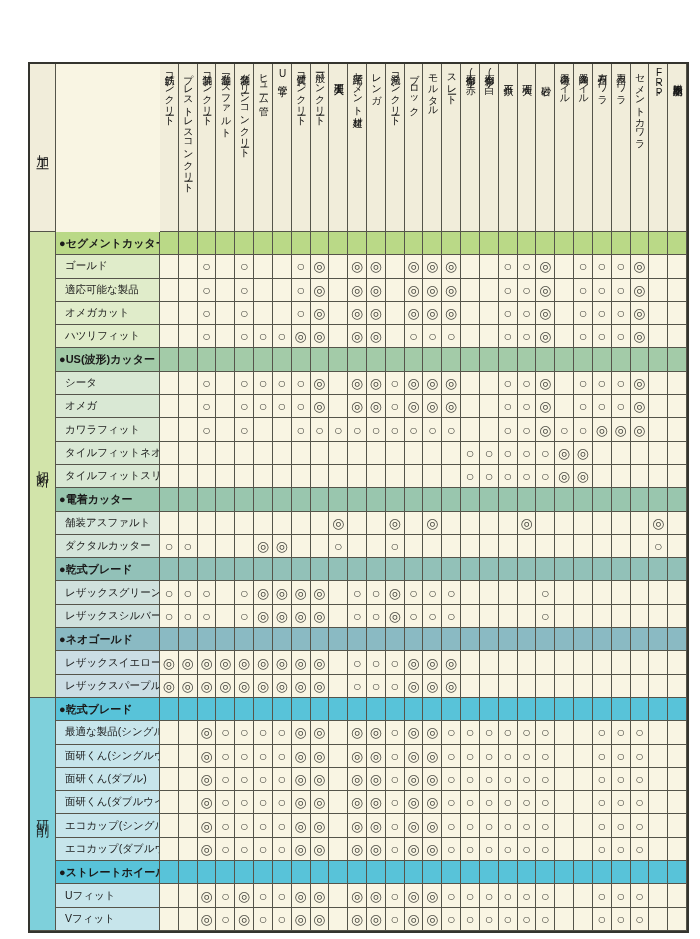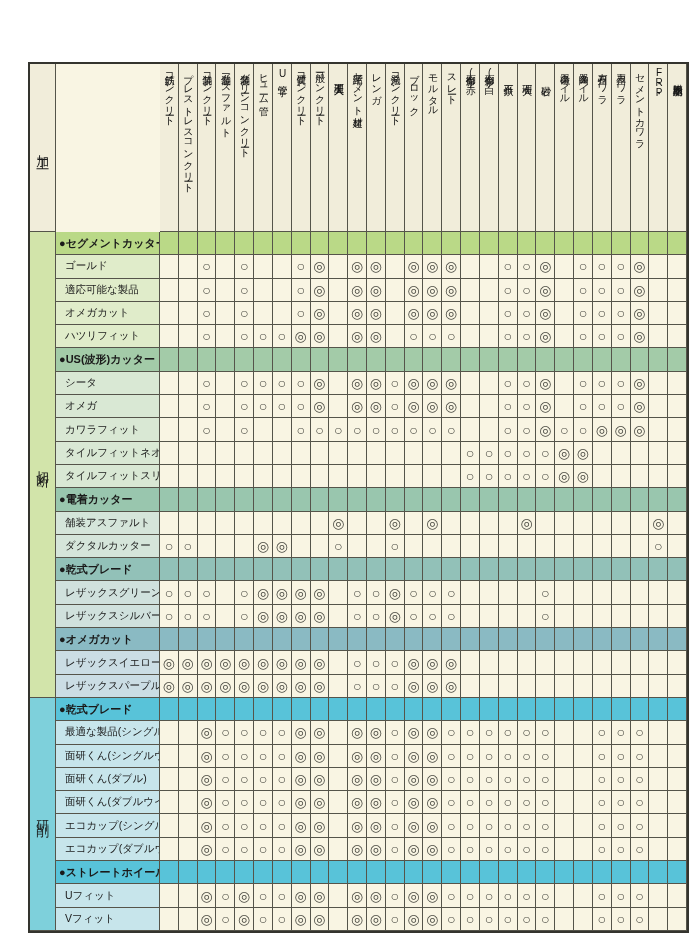--- a/index.html
+++ b/index.html
@@ -966,21 +966,21 @@
           <span>○</span>
         </div>
         <div class="cell mark" style="grid-area: 18 / 24;"></div>
         <div class="cell mark" style="grid-area: 18 / 25;"></div>
         <div class="cell mark" style="grid-area: 18 / 26;"></div>
         <div class="cell mark" style="grid-area: 18 / 27;"></div>
         <div class="cell mark" style="grid-area: 18 / 28;"></div>
         <div class="cell mark" style="grid-area: 18 / 29;"></div>
         <div class="cell mark" style="grid-area: 18 / 30;"></div>
         <div class="cell clabel" style="grid-area: 19 / 2; background: rgb(138, 186, 195);">
-          <span>●オメガカット</span>
+          <span>●ネオゴールド</span>
         </div>
         <div class="cell mark markcat" style="grid-area: 19 / 3; background: rgb(138, 186, 195);"></div>
         <div class="cell mark markcat" style="grid-area: 19 / 4; background: rgb(138, 186, 195);"></div>
         <div class="cell mark markcat" style="grid-area: 19 / 5; background: rgb(138, 186, 195);"></div>
         <div class="cell mark markcat" style="grid-area: 19 / 6; background: rgb(138, 186, 195);"></div>
         <div class="cell mark markcat" style="grid-area: 19 / 7; background: rgb(138, 186, 195);"></div>
         <div class="cell mark markcat" style="grid-area: 19 / 8; background: rgb(138, 186, 195);"></div>
         <div class="cell mark markcat" style="grid-area: 19 / 9; background: rgb(138, 186, 195);"></div>
         <div class="cell mark markcat" style="grid-area: 19 / 10; background: rgb(138, 186, 195);"></div>
         <div class="cell mark markcat" style="grid-area: 19 / 11; background: rgb(138, 186, 195);"></div>

